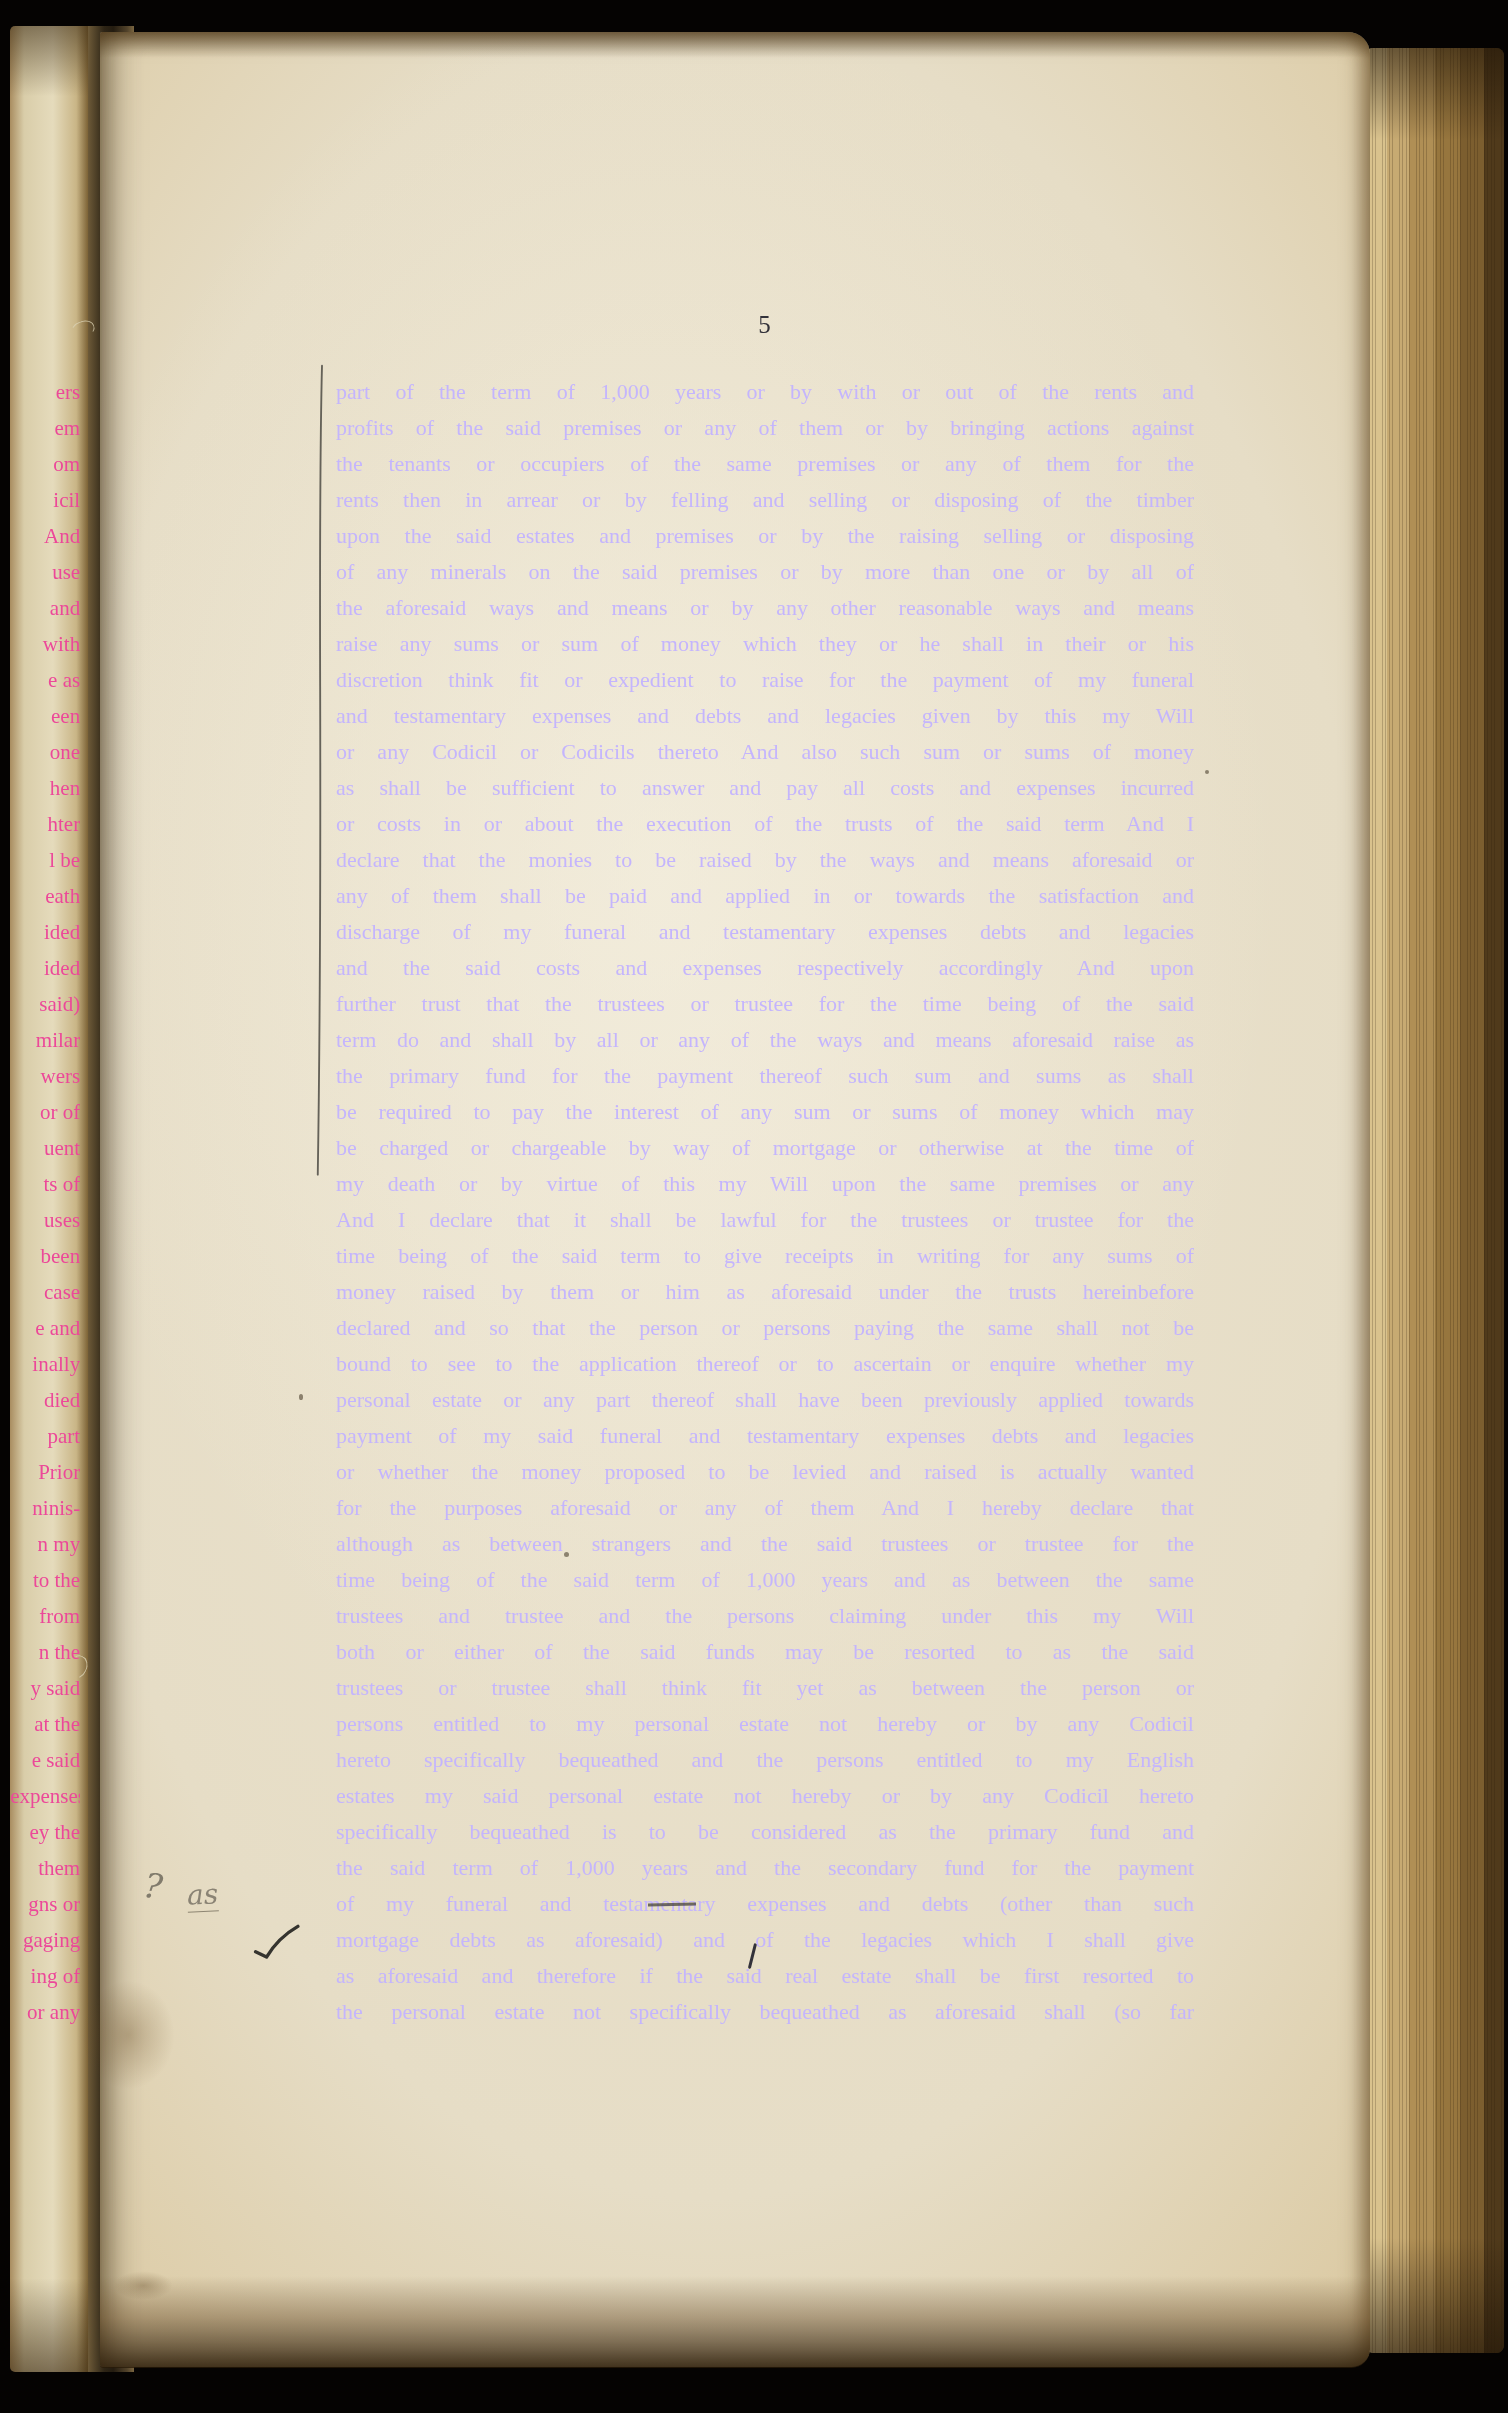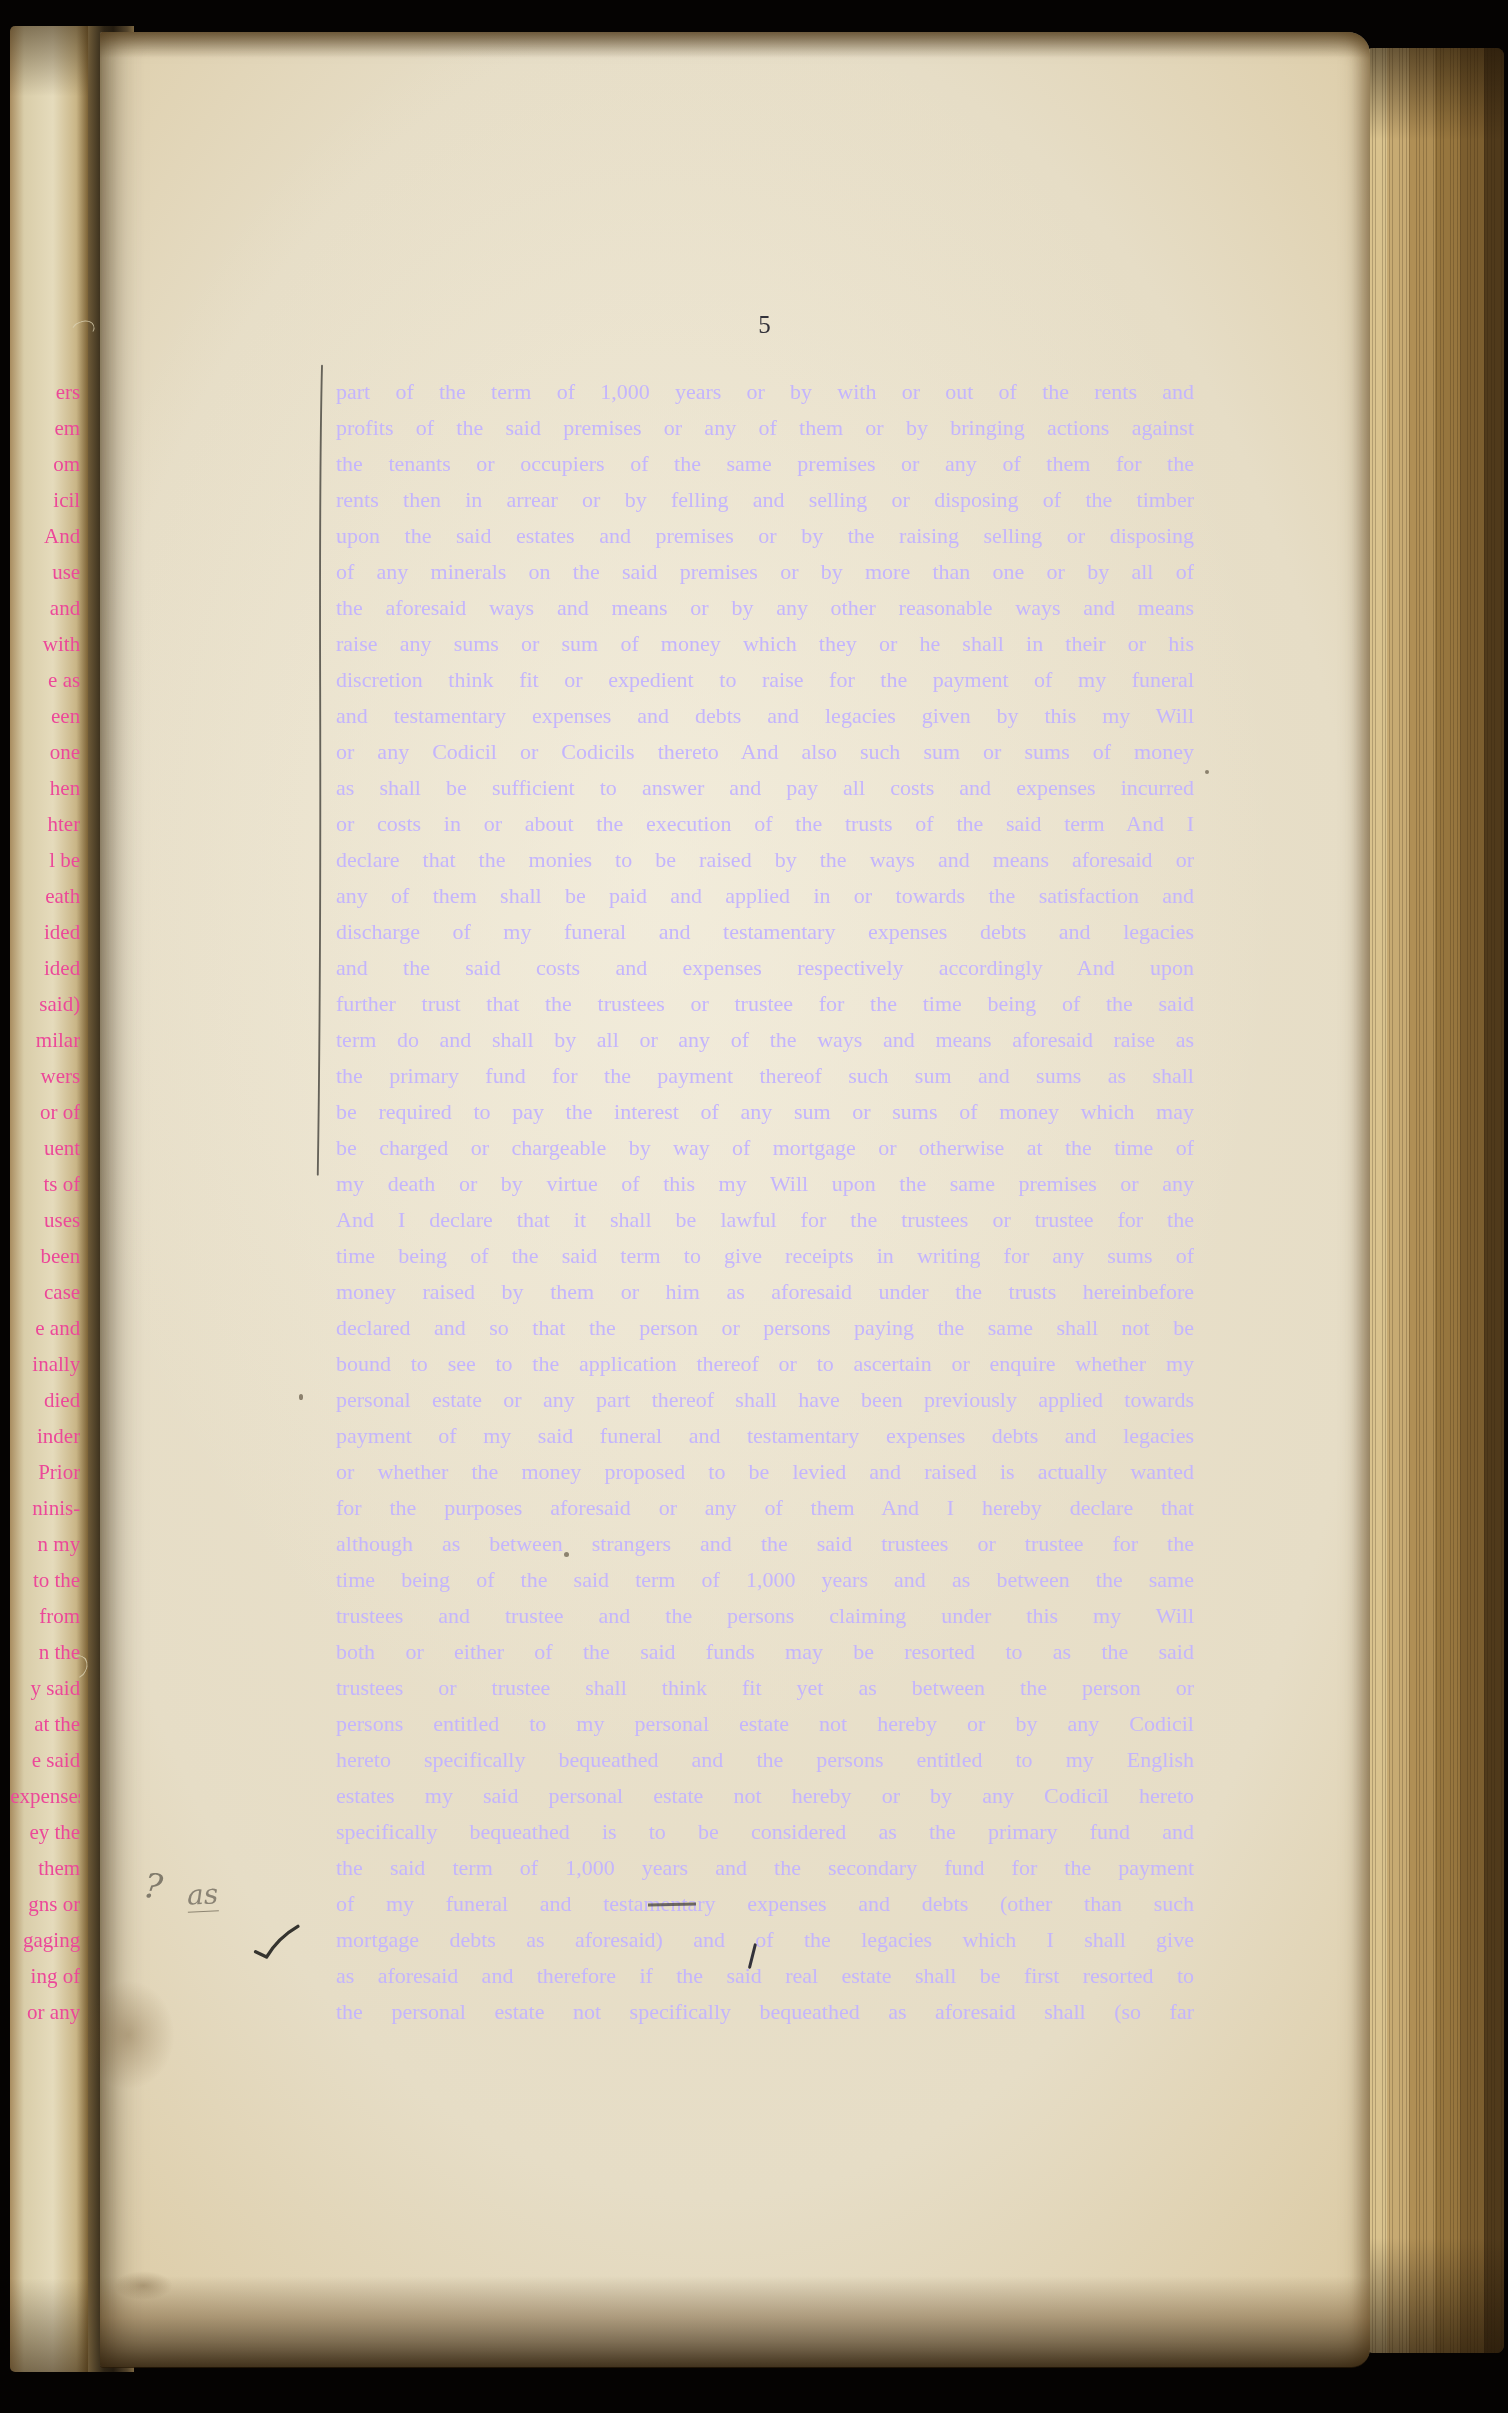--- a/index.html
+++ b/index.html
@@ -262,21 +262,21 @@
       <div class="frag">wers</div>
       <div class="frag">or of</div>
       <div class="frag">uent</div>
       <div class="frag">ts of</div>
       <div class="frag">uses</div>
       <div class="frag">been</div>
       <div class="frag">case</div>
       <div class="frag">e and</div>
       <div class="frag">inally</div>
       <div class="frag">died</div>
-      <div class="frag">inder</div>
+      <div class="frag">part</div>
       <div class="frag">Prior</div>
       <div class="frag">ninis-</div>
       <div class="frag">n my</div>
       <div class="frag">to the</div>
       <div class="frag">from</div>
       <div class="frag">n the</div>
       <div class="frag">y said</div>
       <div class="frag">at the</div>
       <div class="frag">e said</div>
       <div class="frag">expenses</div>

